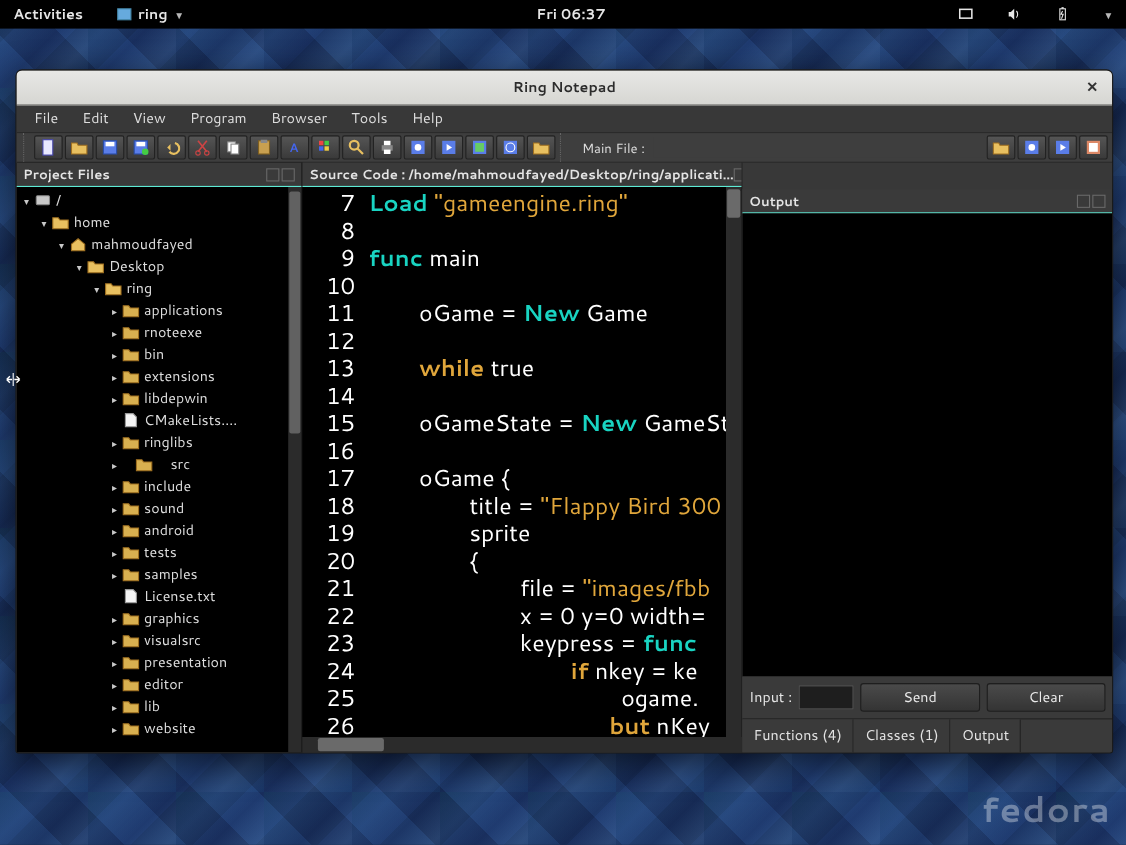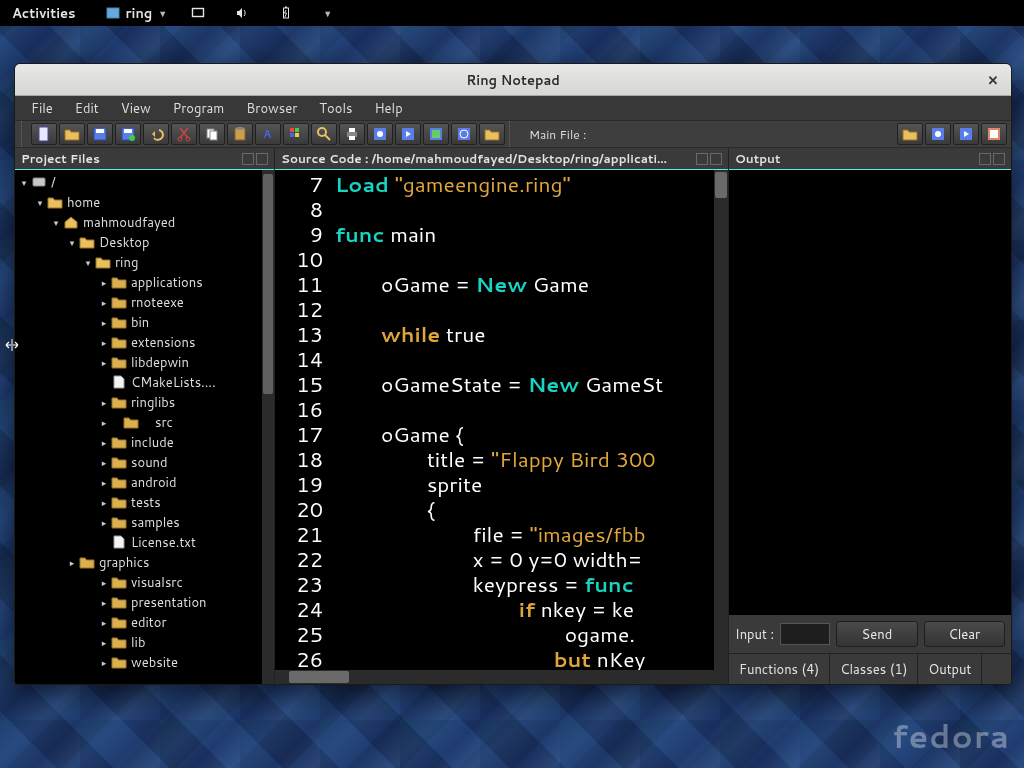--- a/index.html
+++ b/index.html
@@ -112,21 +112,21 @@
 .sy-kw   { color: #e0a63b; font-weight: 700; }
 .sy-str  { color: #e0a63b; }
 .sy-id   { color: #ffffff; }
 .sy-but  { color: #e0a63b; font-weight: 700; margin-left: 35px; }
 .editor-vscroll { width: 14px; background: #2b2b2b; position: relative; }
 .editor-vscroll .thumb { position: absolute; left: 1px; right: 1px; background: #6a6a6a; border-radius: 2px; }
 .editor-hscroll { height: 14px; background: #2b2b2b; position: relative; }
 .editor-hscroll .thumb { position: absolute; top: 1px; bottom: 1px; background: #6a6a6a; border-radius: 2px; }
 
 
-.pane-output { width: 282px; background: #3a3a3a; display: flex; flex-direction: column; }
+.pane-output { width: 336px; background: #3a3a3a; display: flex; flex-direction: column; margin-top: 24px; }
 .output-view { flex: 1; background: #000; margin: 0; }
 .output-controls { padding: 6px; display: flex; flex-direction: column; gap: 6px; background: #3a3a3a; }
 .row-input { display: flex; align-items: center; gap: 6px; }
 .row-input .lbl { color: #e6e6e6; font-size: 13px; }
 .row-input input {
   width: 50px; height: 22px; background: #1e1e1e; border: 1px solid #555; color: #ddd;
 }
 .btn {
   flex: 1; height: 26px; background: linear-gradient(#4a4a4a,#343434);
   border: 1px solid #1e1e1e; color: #eaeaea; border-radius: 3px; font-size: 13px; cursor: pointer;
@@ -158,20 +158,21 @@
     <span class="app-indicator">
       <span class="ticon">
         <svg viewBox="0 0 14 14">
             <rect x="1" y="2" width="12" height="10" fill="#6ad" stroke="#48a"></rect>
           </svg>
       </span>
       <span>ring</span>
       <span class="tri">▼</span>
     </span>
   </div>
+  <div class="center">Fri 06:37</div>
   <div class="right">
     <span class="ticon">
       <svg viewBox="0 0 14 14">
           <rect x="1.5" y="2.5" width="11" height="8" fill="none" stroke="#e6e6e6" stroke-width="1.4"></rect>
         </svg>
     </span>
     <span class="ticon">
       <svg viewBox="0 0 14 14">
           <path d="M2 5h2l3-3v10l-3-3H2z" fill="#e6e6e6"></path>
           <path d="M9 4c1.5 1.5 1.5 4.5 0 6" stroke="#e6e6e6" fill="none"></path>
@@ -516,21 +517,21 @@
             </div>
             <div class="row" style="padding-left: 84px;">
               <span class="arrow none"></span>
               <span class="fico">
                 <svg viewBox="0 0 16 14">
                   <path d="M3 1h7l3 3v9H3z" fill="#f4f4f4" stroke="#999"></path>
                 </svg>
               </span>
               <span class="lbl">License.txt</span>
             </div>
-            <div class="row" style="padding-left: 52px;">
+            <div class="row" style="padding-left: 84px;">
               <span class="arrow col"></span>
               <span class="fico">
                 <svg viewBox="0 0 16 14">
                   <path d="M1 3h5l1.5 2H15v8H1z" fill="#d8b050" stroke="#a07020"></path>
                 </svg>
               </span>
               <span class="lbl">graphics</span>
             </div>
             <div class="row" style="padding-left: 84px;">
               <span class="arrow col"></span>

